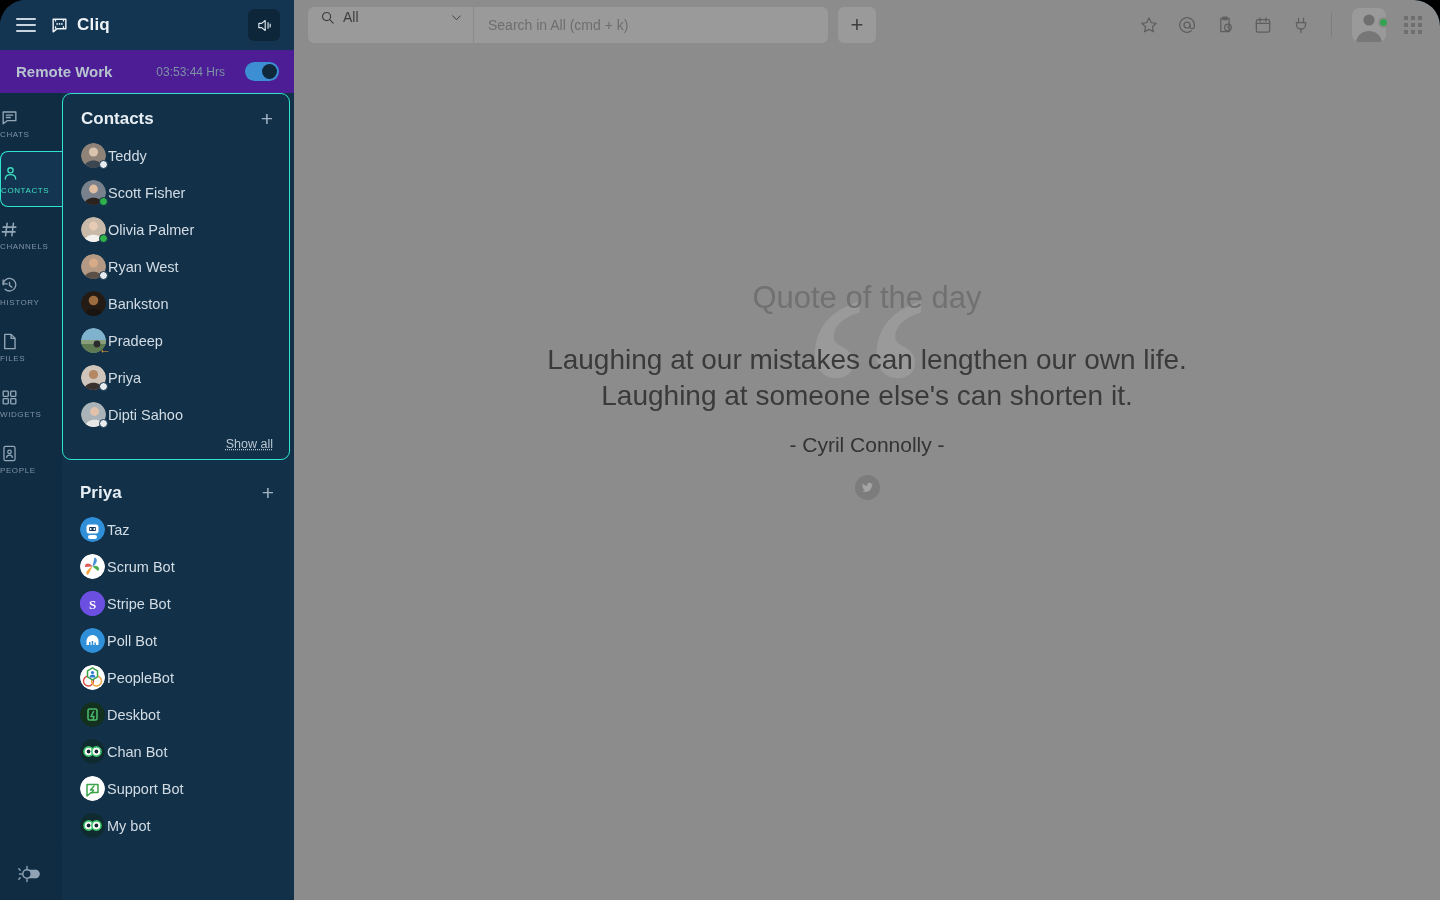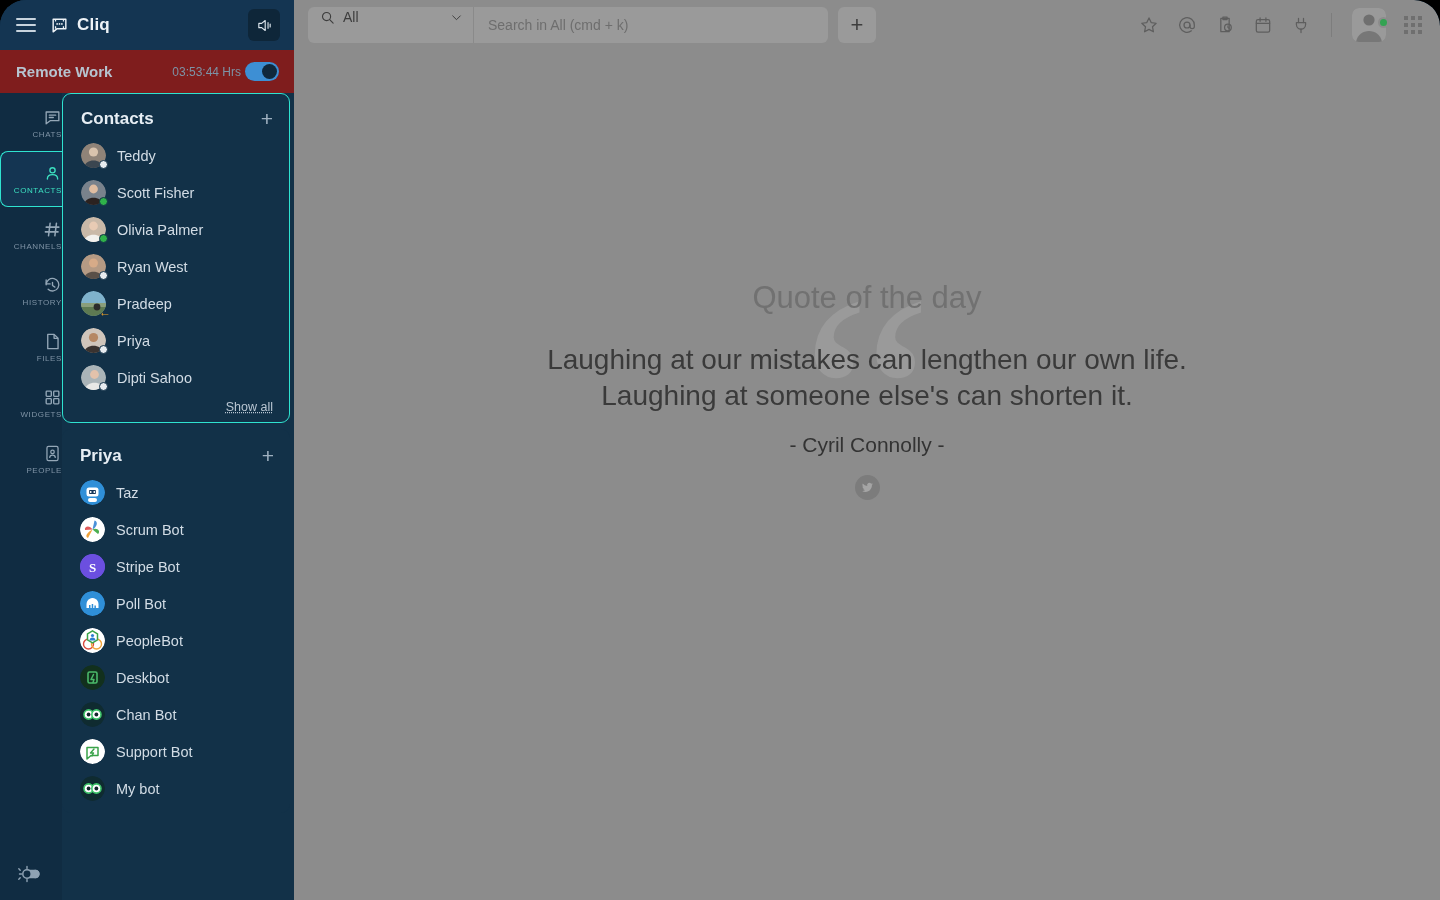--- a/index.html
+++ b/index.html
@@ -45,22 +45,22 @@
     width: 32px; height: 32px; border-radius: 6px;
     background: #0e2639;
     display: flex; align-items: center; justify-content: center;
     cursor: pointer;
   }
 
   .statusbar {
     height: 43px; flex: 0 0 43px;
     display: flex; align-items: center;
     padding: 0 15px 0 16px;
-    background: #7f1d1d;
-    gap: 4px;
+    background: #4c1d95;
+    gap: 20px;
   }
   .status-title { color: #b6c3cf; font-size: 15px; font-weight: bold; }
   .status-time { margin-left: auto; color: #7d93a6; font-size: 12px; }
   .toggle {
     width: 34px; height: 19px; border-radius: 10px;
     background: #3d8fd4; position: relative; cursor: pointer; flex: 0 0 34px;
   }
   .toggle::after {
     content: ""; position: absolute; right: 2px; top: 2px;
     width: 15px; height: 15px; border-radius: 50%;
@@ -72,21 +72,21 @@
   
   .rail {
     width: 62px; flex: 0 0 62px;
     background: #102c42;
     padding-top: 2px;
     position: relative;
   }
   .rail-item {
     height: 56px;
     display: flex; flex-direction: column;
-    align-items: flex-end; justify-content: center;
+    align-items: flex-start; justify-content: center;
     gap: 3px; cursor: pointer; position: relative;
   }
   .rail-item .rlabel {
     font-size: 8px; letter-spacing: .6px; color: #7f93a5;
   }
   .rail-item svg { stroke: #94a7b7; }
   .rail-item.active .rlabel { color: #3ce0c0; }
   .rail-item.active svg { stroke: #3ce0c0; }
   .rail-item.active {
     background: #143552;
@@ -120,21 +120,21 @@
   .sec-head {
     display: flex; align-items: center;
     padding: 6px 16px 8px 18px;
   }
   .sec-title { color: #e7eef4; font-size: 17px; font-weight: bold; }
   .sec-plus {
     margin-left: auto; color: #9fb1c0; font-size: 21px; line-height: 1;
     cursor: pointer; font-weight: 300;
   }
   .row {
-    display: flex; align-items: center; gap: 11px;
+    display: flex; align-items: center; gap: 2px;
     height: 37px; padding: 0 16px 0 18px; cursor: pointer;
   }
   .row-label { color: #d2dce5; font-size: 14.5px; white-space: nowrap; }
   .avatar {
     width: 25px; height: 25px; border-radius: 50%;
     position: relative; flex: 0 0 25px; overflow: visible;
   }
   .avatar .face {
     width: 25px; height: 25px; border-radius: 50%; display: block;
   }
@@ -411,20 +411,30 @@
               <svg class="face" viewBox="0 0 25 25">
                   <circle cx="12.5" cy="12.5" r="12.5" fill="#b49a84"></circle>
                   <circle cx="12.5" cy="9" r="4.5" fill="#d7ab88"></circle>
                   <path d="M2.5 25c1.5-5 5.3-7.3 10-7.3s8.5 2.3 10 7.3z" fill="#5a5048"></path>
                 </svg>
               <span class="dot offline"></span>
             </span>
             <span class="row-label">Ryan West</span>
           </div>
 
+          <div class="row">
+            <span class="avatar">
+              <svg class="face" viewBox="0 0 25 25">
+                  <circle cx="12.5" cy="12.5" r="12.5" fill="#241b14"></circle>
+                  <circle cx="12.5" cy="9.5" r="4.8" fill="#9c6b3e"></circle>
+                  <path d="M2.5 25c1.5-5 5.3-7.3 10-7.3s8.5 2.3 10 7.3z" fill="#1a1410"></path>
+                </svg>
+            </span>
+            <span class="row-label">Bankston</span>
+          </div>
 
           <div class="row">
             <span class="avatar">
               <svg class="face" viewBox="0 0 25 25">
                   <circle cx="12.5" cy="12.5" r="12.5" fill="#7fb2cc"></circle>
                   <path d="M0 15h25v10H0z" fill="#5e7a52"></path>
                   <path d="M0 12h25v4H0z" fill="#8a9e7a"></path>
                   <circle cx="16" cy="16" r="3.4" fill="#2b2b2b"></circle>
                 </svg>
               <span class="dot away">←</span>

